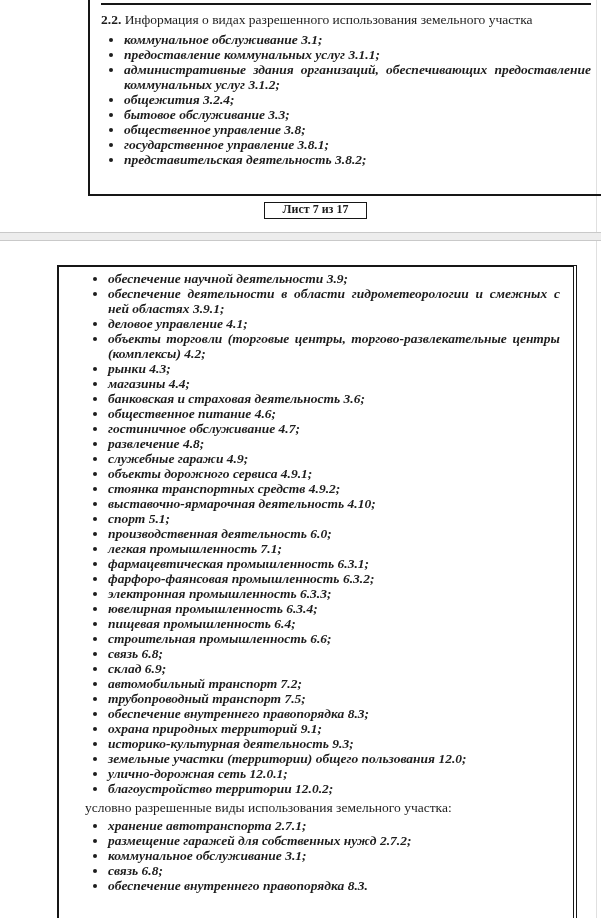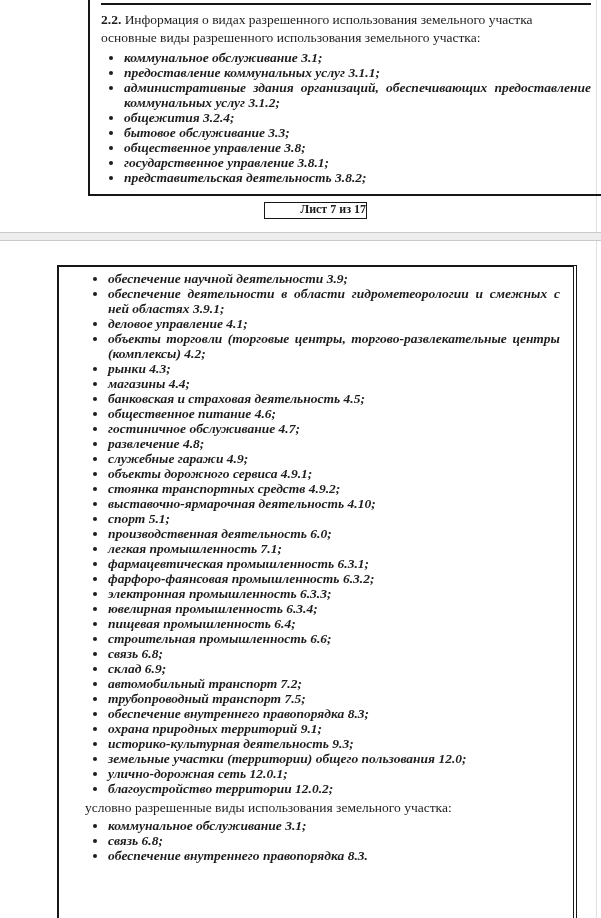--- a/index.html
+++ b/index.html
@@ -25,21 +25,21 @@
   .subheading { margin:3px 0 0 0; }
   .subheading2 { margin:4px 0 3px 0; }
   ul.items { margin:5px 0 0 0; padding:0 0 0 23px; list-style:disc outside; }
   ul.items-tight { margin:0; padding:0 0 0 23px; list-style:disc outside; }
   ul.items li, ul.items-tight li {
     font-style:italic; text-align:justify; margin:0;font-weight:bold;
   }
   .sheet-label {
     position:absolute; left:264px; top:202px; width:103px; height:17px;
     box-sizing:border-box; border:1.5px solid #161616;
-    text-align:right; font-weight:bold; font-size:12px; line-height:13px;
+    text-align:center; font-weight:bold; font-size:12px; line-height:13px;
     font-family:"Liberation Serif","DejaVu Serif",serif;
   }
   .page-sep {
     position:absolute; left:0; top:232px; width:601px; height:9px;
     box-sizing:border-box; background:#ededed;
     border-top:1px solid #c9c9c9; border-bottom:1px solid #c9c9c9;
   }
   .watermark {
     position:absolute; left:281px; top:483px; white-space:nowrap;
     pointer-events:none;
@@ -59,21 +59,20 @@
 </head>
 <body>
 
 <div class="screen">
 
   <div class="page-edge-line"></div>
 
   <section class="pagebox pagebox-1">
     <div class="toprule"></div>
     <p class="heading"><b>2.2.</b><span> Информация о видах разрешенного использования земельного участка</span></p>
-    <p class="subheading">основные виды разрешенного использования земельного участка:</p>
     <ul class="items">
         <li>коммунальное обслуживание 3.1;</li>
         <li>предоставление коммунальных услуг 3.1.1;</li>
         <li>административные здания организаций, обеспечивающих предоставление коммунальных услуг 3.1.2;</li>
         <li>общежития 3.2.4;</li>
         <li>бытовое обслуживание 3.3;</li>
         <li>общественное управление 3.8;</li>
         <li>государственное управление 3.8.1;</li>
         <li>представительская деятельность 3.8.2;</li>
       </ul>
@@ -86,21 +85,21 @@
   <div class="page-sep"></div>
 
   <section class="pagebox pagebox-2">
     <ul class="items-tight">
         <li>обеспечение научной деятельности 3.9;</li>
         <li>обеспечение деятельности в области гидрометеорологии и смежных с ней областях 3.9.1;</li>
         <li>деловое управление 4.1;</li>
         <li>объекты торговли (торговые центры, торгово-развлекательные центры (комплексы) 4.2;</li>
         <li>рынки 4.3;</li>
         <li>магазины 4.4;</li>
-        <li>банковская и страховая деятельность 4.5;</li>
+        <li>банковская и страховая деятельность 3.6;</li>
         <li>общественное питание 4.6;</li>
         <li>гостиничное обслуживание 4.7;</li>
         <li>развлечение 4.8;</li>
         <li>служебные гаражи 4.9;</li>
         <li>объекты дорожного сервиса 4.9.1;</li>
         <li>стоянка транспортных средств 4.9.2;</li>
         <li>выставочно-ярмарочная деятельность 4.10;</li>
         <li>спорт 5.1;</li>
         <li>производственная деятельность 6.0;</li>
         <li>легкая промышленность 7.1;</li>
@@ -116,20 +115,24 @@
         <li>трубопроводный транспорт 7.5;</li>
         <li>обеспечение внутреннего правопорядка 8.3;</li>
         <li>охрана природных территорий 9.1;</li>
         <li>историко-культурная деятельность 9.3;</li>
         <li>земельные участки (территории) общего пользования 12.0;</li>
         <li>улично-дорожная сеть 12.0.1;</li>
         <li>благоустройство территории 12.0.2;</li>
       </ul>
     <p class="subheading2">условно разрешенные виды использования земельного участка:</p>
     <ul class="items-tight">
+        <li>хранение автотранспорта 2.7.1;</li>
+        <li>размещение гаражей для собственных нужд 2.7.2;</li>
+      </ul>
+    <ul class="items-tight">
         <li>коммунальное обслуживание 3.1;</li>
         <li>связь 6.8;</li>
         <li>обеспечение внутреннего правопорядка 8.3.</li>
       </ul>
   </section>
 
 
 </div>
 
 </body></html>

